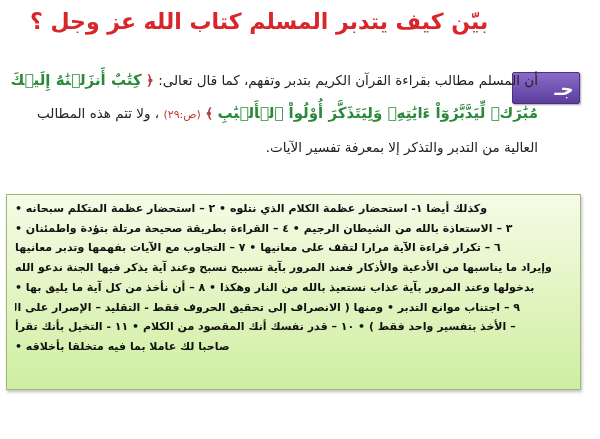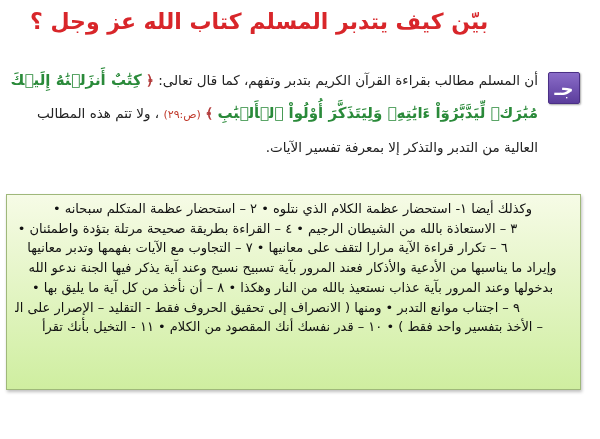--- a/index.html
+++ b/index.html
@@ -13,38 +13,39 @@
     color: #d8262a; font-weight: bold; font-size: 22px; line-height: 32px;
     white-space: nowrap;
   }
   .badge {
     position: absolute; top: 72px; right: 20px; width: 30px; height: 30px;
     background: linear-gradient(#8a6cc8, #5b3d9c);
     border: 1px solid #4a2f85; border-radius: 2px;
     color: #ffffff; font-weight: bold; font-size: 18px;
     display: flex; align-items: center; justify-content: center;
     box-shadow: 1px 1px 2px rgba(0,0,0,0.35);
+    padding-left: 36px;
   }
   .intro {
     position: absolute; top: 64px; right: 62px; width: 530px;
     direction: rtl; text-align: right; color: #222;
     font-size: 13.5px; line-height: 33px;
   }
   .intro .ayah { color: #2a8a3a; font-weight: bold; font-size: 15px; }
   .intro .ref { color: #c0392b; font-size: 11px; }
   .intro .bracket { color: #b23a3a; font-weight: bold; }
   .box {
     position: absolute; top: 194px; left: 6px; width: 575px; height: 196px;
     background: linear-gradient(#f6fbe6, #cfeea0);
     border: 1px solid #9fb87a; box-shadow: 1px 2px 3px rgba(0,0,0,0.25);
     box-sizing: border-box; padding: 4px 10px 4px 8px;
   }
   .box-lines {
-    direction: rtl; text-align: center; color: #111;
-    font-weight: normal; font-size: 13px; line-height: 19.7px;
+    direction: rtl; text-align: left; color: #111;
+    font-weight: bold; font-size: 11px; line-height: 19.7px;
   }
   .box-line { display: block; white-space: nowrap; overflow: hidden; }
   .box-line.indent { padding-right: 50px; }
 </style>
 </head>
 <body>
 
 <div class="title">بيّن كيف يتدبر المسلم كتاب الله عز وجل ؟</div>
 
 <div class="badge">جـ</div>
@@ -60,14 +61,15 @@
 
 <div class="box">
   <div class="box-lines">
     <span class="box-line">وكذلك أيضا ١- استحضار عظمة الكلام الذي نتلوه • ٢ – استحضار عظمة المتكلم سبحانه •</span>
     <span class="box-line indent">٣ – الاستعاذة بالله من الشيطان الرجيم • ٤ – القراءة بطريقة صحيحة مرتلة بتؤدة واطمئنان •</span>
     <span class="box-line indent">٦ – تكرار قراءة الآية مرارا لتقف على معانيها • ٧ – التجاوب مع الآيات بفهمها وتدبر معانيها</span>
     <span class="box-line">وإيراد ما يناسبها من الأدعية والأذكار فعند المرور بآية تسبيح نسبح وعند آية يذكر فيها الجنة ندعو الله</span>
     <span class="box-line">بدخولها وعند المرور بآية عذاب نستعيذ بالله من النار وهكذا • ٨ – أن نأخذ من كل آية ما يليق بها •</span>
     <span class="box-line indent">٩ – اجتناب موانع التدبر • ومنها ( الانصراف إلى تحقيق الحروف فقط - التقليد – الإصرار على الذنب</span>
     <span class="box-line">– الأخذ بتفسير واحد فقط ) • ١٠ – قدر نفسك أنك المقصود من الكلام • ١١ - التخيل بأنك تقرأ</span>
+    <span class="box-line">صاحبا لك عاملا بما فيه متخلقا بأخلاقه •</span>
   </div>
 </div>
 
 </body></html>

